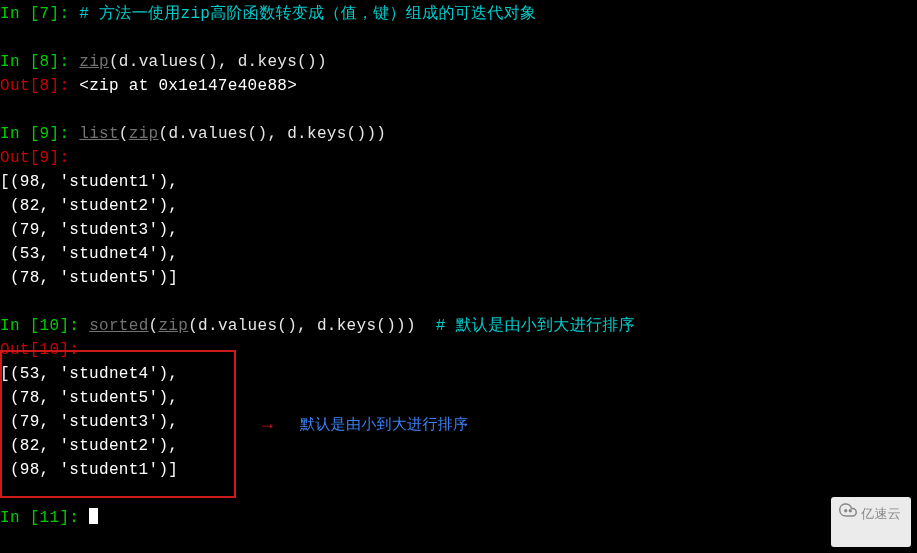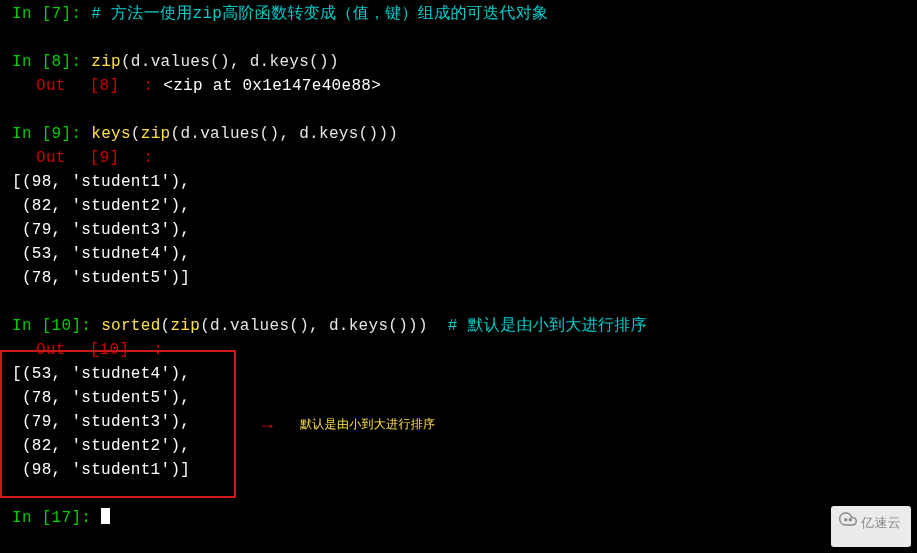--- a/index.html
+++ b/index.html
@@ -9,54 +9,54 @@
     font-size: 16px;
     line-height: 24px;
     color: #fff;
     width: 917px;
     height: 553px;
     overflow: hidden;
     padding: 2px 0 0 0;
     position: relative;
     letter-spacing: 0.3px;
   }
-  .line { white-space: pre; padding-left: 12px; }
+  .line { white-space: pre; padding-left: 0; }
   .in    { color: #00cc00; }
-  .out   { color: #cc0000; margin-left: 24px; }
+  .out   { color: #cc0000; }
   .num   { color: #00cc00; font-weight: normal; }
   .code  { color: #e5e5e5; }
-  .func  { color: #fde047; }
+  .func  { color: #737373; text-decoration: underline; }
   .comment { color: #00cccc; }
   .result  { color: #ffffff; }
   .red-box {
     position: absolute;
     border: 2px solid #cc1a1a;
     pointer-events: none;
   }
   .arrow {
     position: absolute;
     color: #cc1a1a;
     font-size: 18px;
   }
   .annot {
     position: absolute;
-    color: #fde047;
-    font-size: 12px;
+    color: #3b82f6;
+    font-size: 15px;
     font-family: "Microsoft YaHei", sans-serif;
     text-align: right;
   }
   .watermark {
     position: absolute;
     right: 6px;
     bottom: 6px;
     background: rgba(255,255,255,0.92);
     color: #888;
     font-family: "Microsoft YaHei", sans-serif;
     font-size: 13px;
-    padding: 4px 10px 11px 8px;
+    padding: 4px 10px 20px 8px;
     border-radius: 3px;
     display: flex;
     align-items: center;
     gap: 4px;
   }
   .watermark svg { width: 18px; height: 18px; }
   .cursor-block {
     display: inline-block;
     width: 9px;
     height: 16px;
@@ -68,39 +68,39 @@
 </head>
 <body>
 
 <div class="line"><span class="in">In </span><span class="num">[7]</span><span class="in">: </span><span class="comment"># 方法一使用zip高阶函数转变成（值，键）组成的可迭代对象</span></div>
 <div class="line">&nbsp;</div>
 
 <div class="line"><span class="in">In </span><span class="num">[8]</span><span class="in">: </span><span class="func">zip</span><span class="code">(d.values(), d.keys())</span></div>
 <div class="line"><span class="out">Out</span><span class="out">[8]</span><span class="out">: </span><span class="result">&lt;zip at 0x1e147e40e88&gt;</span></div>
 <div class="line">&nbsp;</div>
 
-<div class="line"><span class="in">In </span><span class="num">[9]</span><span class="in">: </span><span class="func">keys</span><span class="code">(</span><span class="func">zip</span><span class="code">(d.values(), d.keys()))</span></div>
+<div class="line"><span class="in">In </span><span class="num">[9]</span><span class="in">: </span><span class="func">list</span><span class="code">(</span><span class="func">zip</span><span class="code">(d.values(), d.keys()))</span></div>
 <div class="line"><span class="out">Out</span><span class="out">[9]</span><span class="out">:</span></div>
 <div class="line result">[(98, 'student1'),</div>
 <div class="line result"> (82, 'student2'),</div>
 <div class="line result"> (79, 'student3'),</div>
 <div class="line result"> (53, 'studnet4'),</div>
 <div class="line result"> (78, 'student5')]</div>
 <div class="line">&nbsp;</div>
 
 <div class="line"><span class="in">In </span><span class="num">[10]</span><span class="in">: </span><span class="func">sorted</span><span class="code">(</span><span class="func">zip</span><span class="code">(d.values(), d.keys()))  </span><span class="comment"># 默认是由小到大进行排序</span></div>
 <div class="line"><span class="out">Out</span><span class="out">[10]</span><span class="out">:</span></div>
 <div class="line result">[(53, 'studnet4'),</div>
 <div class="line result"> (78, 'student5'),</div>
 <div class="line result"> (79, 'student3'),</div>
 <div class="line result"> (82, 'student2'),</div>
 <div class="line result"> (98, 'student1')]</div>
 <div class="line">&nbsp;</div>
 
-<div class="line"><span class="in">In </span><span class="num">[17]</span><span class="in">: </span><span class="cursor-block"></span></div>
+<div class="line"><span class="in">In </span><span class="num">[11]</span><span class="in">: </span><span class="cursor-block"></span></div>
 
 <div class="red-box" style="left:0px; top:350px; width:236px; height:148px;"></div>
 
 <div class="arrow" style="left:262px; top:412px;">→</div>
 <div class="annot" style="left:300px; top:412px;">默认是由小到大进行排序</div>
 
 <div class="watermark">
   <span>
     <svg viewBox="0 0 24 24" fill="none" stroke="#888" stroke-width="2">
       <path d="M18 10h-1.26A8 8 0 1 0 9 20h9a5 5 0 0 0 0-10z"></path>

